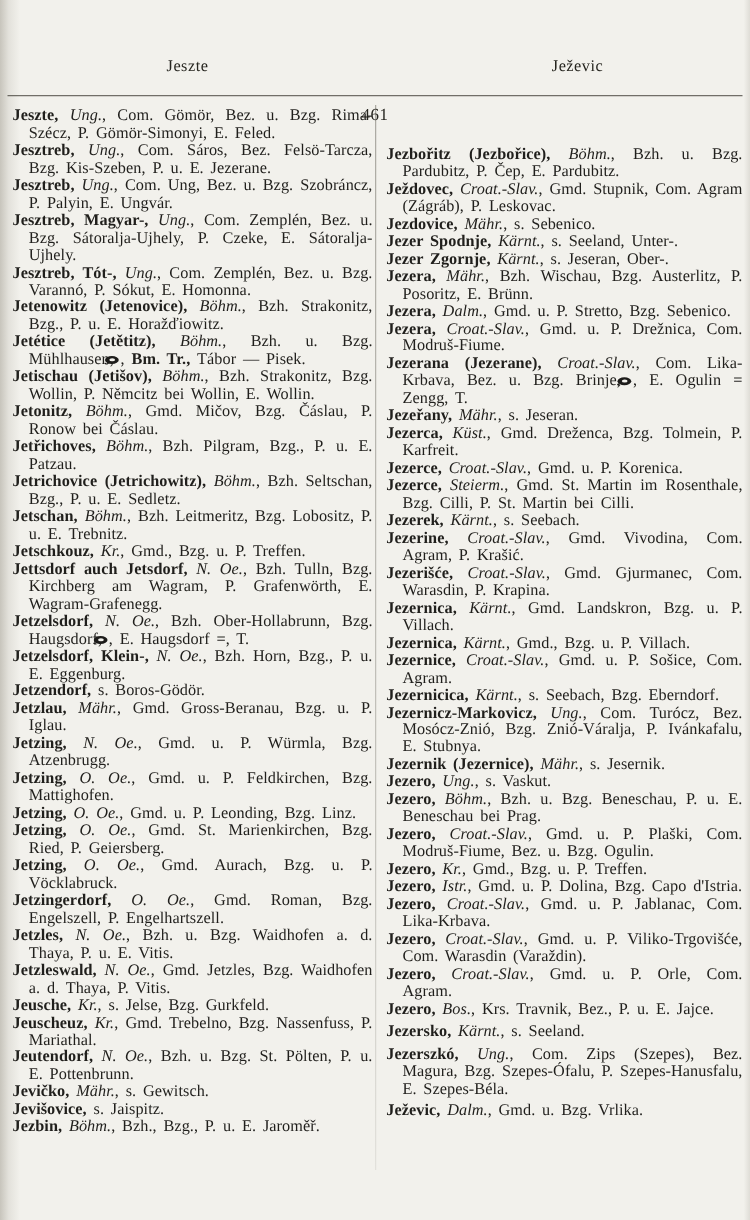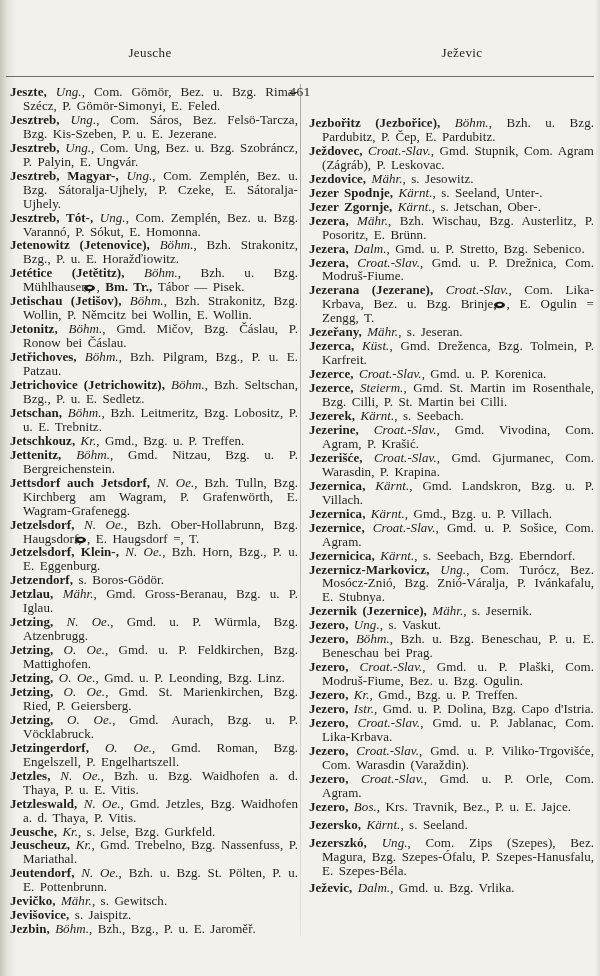--- a/index.html
+++ b/index.html
@@ -39,21 +39,21 @@
   .entry.gap { margin-top:4px; }
   .b { font-weight:bold; }
   .i { font-style:italic; }
   .hornwrap { display:inline-block; }
   .hornwrap svg { vertical-align:-1px; }
 </style>
 </head>
 <body>
 
 <div class="page">
-  <div class="running-head rh-left">Jeusche</div>
+  <div class="running-head rh-left">Jeszte</div>
   <div class="running-head rh-num">461</div>
   <div class="running-head rh-right">Ježevic</div>
   <div class="head-rule"></div>
   <div class="col-divider"></div>
   <div class="column" id="col-left">
       <div class="entry"><span class="b">Jeszte, </span><span class="i">Ung.</span><span class="t">, Com. Gömör, Bez. u. Bzg. Rima-Szécz, P. Gömör-Simonyi, E. Feled.</span></div>
       <div class="entry"><span class="b">Jesztreb, </span><span class="i">Ung.</span><span class="t">, Com. Sáros, Bez. Felsö-Tarcza, Bzg. Kis-Szeben, P. u. E. Jezerane.</span></div>
       <div class="entry"><span class="b">Jesztreb, </span><span class="i">Ung.</span><span class="t">, Com. Ung, Bez. u. Bzg. Szobráncz, P. Palyin, E. Ungvár.</span></div>
       <div class="entry"><span class="b">Jesztreb, Magyar-, </span><span class="i">Ung.</span><span class="t">, Com. Zemplén, Bez. u. Bzg. Sátoralja-Ujhely, P. Czeke, E. Sátoralja-Ujhely.</span></div>
       <div class="entry"><span class="b">Jesztreb, Tót-, </span><span class="i">Ung.</span><span class="t">, Com. Zemplén, Bez. u. Bzg. Varannó, P. Sókut, E. Homonna.</span></div>
@@ -62,21 +62,20 @@
             <ellipse cx="13" cy="8" rx="11" ry="6.5" fill="#1d1c1a"></ellipse>
             <ellipse cx="13.5" cy="7.5" rx="4.6" ry="2.4" fill="#f2f1ec"></ellipse>
             <path d="M2 12 q-2 2 1 3 l4 0 q-3-1-5-3z" fill="#1d1c1a"></path>
           </svg></span><span class="t">, </span><span class="b">Bm. Tr., </span><span class="t">Tábor — Pisek.</span></div>
       <div class="entry"><span class="b">Jetischau (Jetišov), </span><span class="i">Böhm.</span><span class="t">, Bzh. Strakonitz, Bzg. Wollin, P. Němcitz bei Wollin, E. Wollin.</span></div>
       <div class="entry"><span class="b">Jetonitz, </span><span class="i">Böhm.</span><span class="t">, Gmd. Mičov, Bzg. Čáslau, P. Ronow bei Čáslau.</span></div>
       <div class="entry"><span class="b">Jetřichoves, </span><span class="i">Böhm.</span><span class="t">, Bzh. Pilgram, Bzg., P. u. E. Patzau.</span></div>
       <div class="entry"><span class="b">Jetrichovice (Jetrichowitz), </span><span class="i">Böhm.</span><span class="t">, Bzh. Seltschan, Bzg., P. u. E. Sedletz.</span></div>
       <div class="entry"><span class="b">Jetschan, </span><span class="i">Böhm.</span><span class="t">, Bzh. Leitmeritz, Bzg. Lobositz, P. u. E. Trebnitz.</span></div>
       <div class="entry"><span class="b">Jetschkouz, </span><span class="i">Kr.</span><span class="t">, Gmd., Bzg. u. P. Treffen.</span></div>
-      <div class="entry"><span class="b">Jettenitz, </span><span class="i">Böhm.</span><span class="t">, Gmd. Nitzau, Bzg. u. P. Bergreichenstein.</span></div>
       <div class="entry"><span class="b">Jettsdorf auch Jetsdorf, </span><span class="i">N. Oe.</span><span class="t">, Bzh. Tulln, Bzg. Kirchberg am Wagram, P. Grafenwörth, E. Wagram-Grafenegg.</span></div>
       <div class="entry"><span class="b">Jetzelsdorf, </span><span class="i">N. Oe.</span><span class="t">, Bzh. Ober-Hollabrunn, Bzg. Haugsdorf, </span><span class="hornwrap"><svg width="13" height="8" viewBox="0 0 26 16">
             <ellipse cx="13" cy="8" rx="11" ry="6.5" fill="#1d1c1a"></ellipse>
             <ellipse cx="13.5" cy="7.5" rx="4.6" ry="2.4" fill="#f2f1ec"></ellipse>
             <path d="M2 12 q-2 2 1 3 l4 0 q-3-1-5-3z" fill="#1d1c1a"></path>
           </svg></span><span class="t">, E. Haugsdorf =, T.</span></div>
       <div class="entry"><span class="b">Jetzelsdorf, Klein-, </span><span class="i">N. Oe.</span><span class="t">, Bzh. Horn, Bzg., P. u. E. Eggenburg.</span></div>
       <div class="entry"><span class="b">Jetzendorf, </span><span class="t">s. Boros-Gödör.</span></div>
       <div class="entry"><span class="b">Jetzlau, </span><span class="i">Mähr.</span><span class="t">, Gmd. Gross-Beranau, Bzg. u. P. Iglau.</span></div>
       <div class="entry"><span class="b">Jetzing, </span><span class="i">N. Oe.</span><span class="t">, Gmd. u. P. Würmla, Bzg. Atzenbrugg.</span></div>
@@ -90,23 +89,23 @@
       <div class="entry"><span class="b">Jeusche, </span><span class="i">Kr.</span><span class="t">, s. Jelse, Bzg. Gurkfeld.</span></div>
       <div class="entry"><span class="b">Jeuscheuz, </span><span class="i">Kr.</span><span class="t">, Gmd. Trebelno, Bzg. Nassenfuss, P. Mariathal.</span></div>
       <div class="entry"><span class="b">Jeutendorf, </span><span class="i">N. Oe.</span><span class="t">, Bzh. u. Bzg. St. Pölten, P. u. E. Pottenbrunn.</span></div>
       <div class="entry"><span class="b">Jevičko, </span><span class="i">Mähr.</span><span class="t">, s. Gewitsch.</span></div>
       <div class="entry"><span class="b">Jevišovice, </span><span class="t">s. Jaispitz.</span></div>
       <div class="entry"><span class="b">Jezbin, </span><span class="i">Böhm.</span><span class="t">, Bzh., Bzg., P. u. E. Jaroměř.</span></div>
     </div>
   <div class="column" id="col-right">
       <div class="entry"><span class="b">Jezbořitz (Jezbořice), </span><span class="i">Böhm.</span><span class="t">, Bzh. u. Bzg. Pardubitz, P. Čep, E. Pardubitz.</span></div>
       <div class="entry"><span class="b">Ježdovec, </span><span class="i">Croat.-Slav.</span><span class="t">, Gmd. Stupnik, Com. Agram (Zágráb), P. Leskovac.</span></div>
-      <div class="entry"><span class="b">Jezdovice, </span><span class="i">Mähr.</span><span class="t">, s. Jesowitz.</span></div>
+      <div class="entry"><span class="b">Jezdovice, </span><span class="i">Mähr.</span><span class="t">, s. Sebenico.</span></div>
       <div class="entry"><span class="b">Jezer Spodnje, </span><span class="i">Kärnt.</span><span class="t">, s. Seeland, Unter-.</span></div>
-      <div class="entry"><span class="b">Jezer Zgornje, </span><span class="i">Kärnt.</span><span class="t">, s. Jetschan, Ober-.</span></div>
+      <div class="entry"><span class="b">Jezer Zgornje, </span><span class="i">Kärnt.</span><span class="t">, s. Jeseran, Ober-.</span></div>
       <div class="entry"><span class="b">Jezera, </span><span class="i">Mähr.</span><span class="t">, Bzh. Wischau, Bzg. Austerlitz, P. Posoritz, E. Brünn.</span></div>
       <div class="entry"><span class="b">Jezera, </span><span class="i">Dalm.</span><span class="t">, Gmd. u. P. Stretto, Bzg. Sebenico.</span></div>
       <div class="entry"><span class="b">Jezera, </span><span class="i">Croat.-Slav.</span><span class="t">, Gmd. u. P. Drežnica, Com. Modruš-Fiume.</span></div>
       <div class="entry"><span class="b">Jezerana (Jezerane), </span><span class="i">Croat.-Slav.</span><span class="t">, Com. Lika-Krbava, Bez. u. Bzg. Brinje, </span><span class="hornwrap"><svg width="13" height="8" viewBox="0 0 26 16">
             <ellipse cx="13" cy="8" rx="11" ry="6.5" fill="#1d1c1a"></ellipse>
             <ellipse cx="13.5" cy="7.5" rx="4.6" ry="2.4" fill="#f2f1ec"></ellipse>
             <path d="M2 12 q-2 2 1 3 l4 0 q-3-1-5-3z" fill="#1d1c1a"></path>
           </svg></span><span class="t">, E. Ogulin = Zengg, T.</span></div>
       <div class="entry"><span class="b">Jezeřany, </span><span class="i">Mähr.</span><span class="t">, s. Jeseran.</span></div>
       <div class="entry"><span class="b">Jezerca, </span><span class="i">Küst.</span><span class="t">, Gmd. Dreženca, Bzg. Tolmein, P. Karfreit.</span></div>

